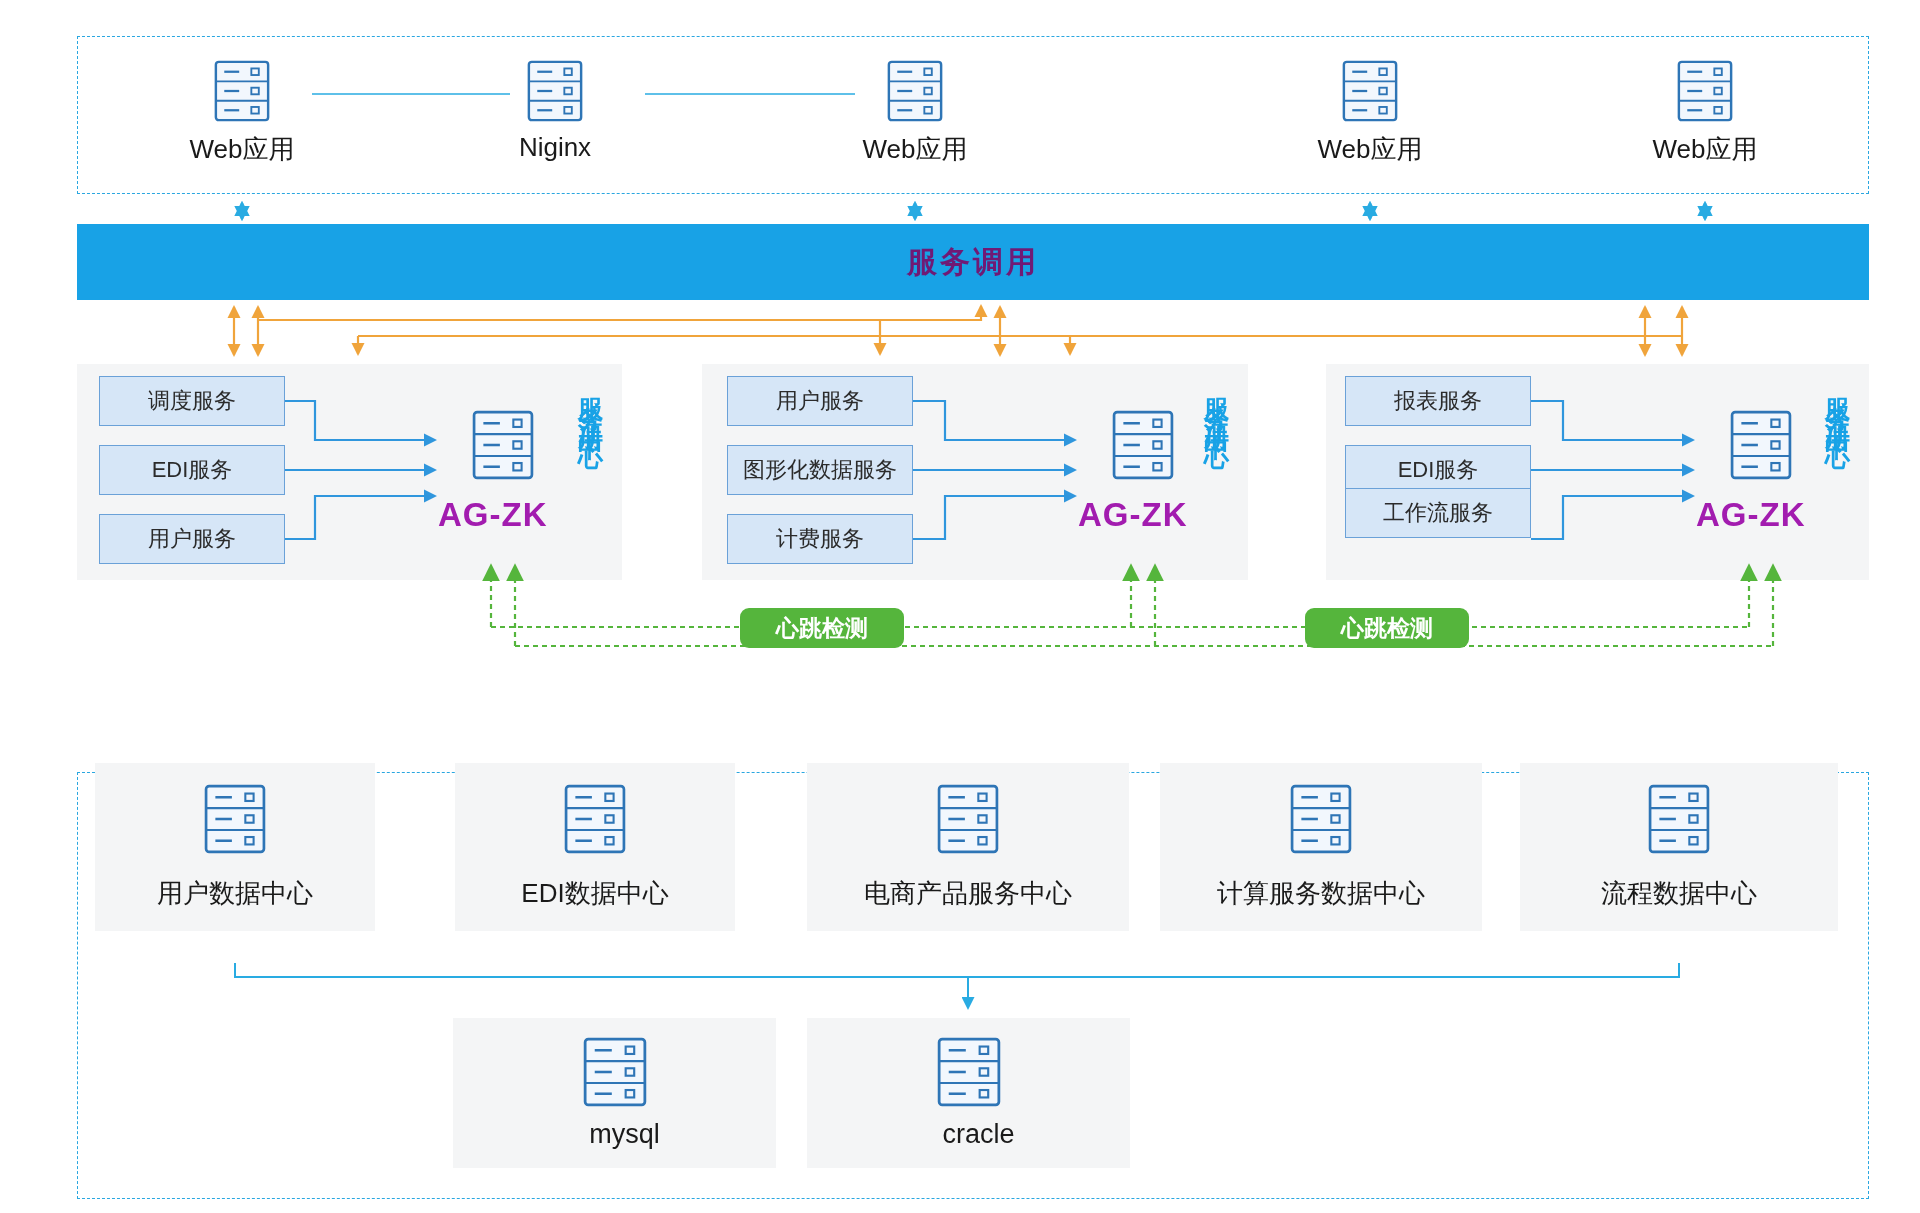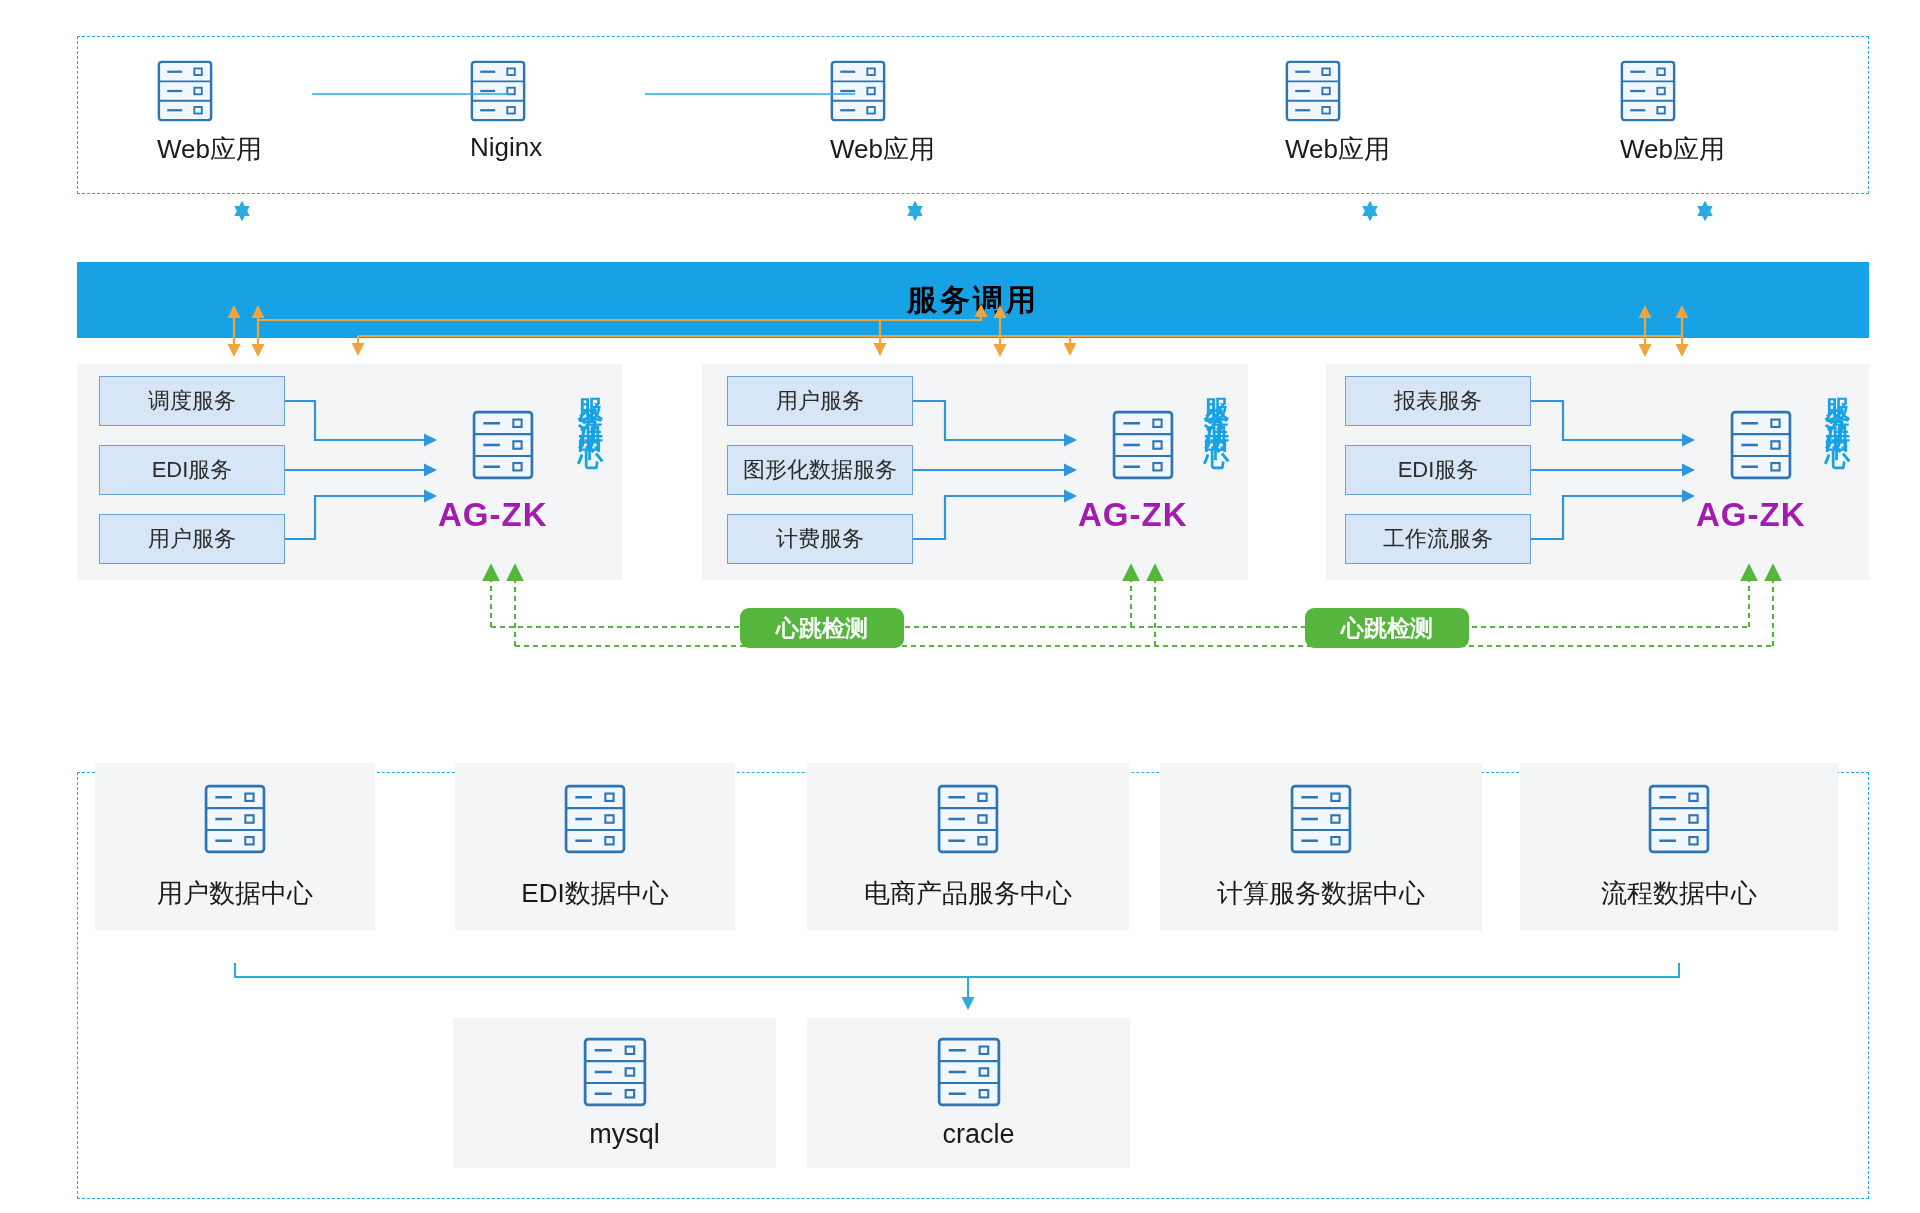--- a/index.html
+++ b/index.html
@@ -5,27 +5,27 @@
   * { margin:0; padding:0; box-sizing:border-box; }
   body { background:#ffffff; }
   .canvas {
     position:relative; width:1920px; height:1213px; background:#fff;
     font-family:"Liberation Sans","DejaVu Sans",sans-serif; overflow:hidden;
   }
   .dashed-box { position:absolute; border:1px dashed #2aa7e0; }
   .top-box    { left:77px; top:36px;  width:1792px; height:158px; }
   .bottom-box { left:77px; top:772px; width:1792px; height:427px; }
 
-  .web-node { position:absolute; top:60px; width:170px; display:flex; flex-direction:column; }
+  .web-node { position:absolute; top:60px; width:170px; display:flex; flex-direction:column; align-items:center; }
   .node-label { margin-top:10px; font-size:26px; color:#1a1a1a; }
 
   .banner {
     position:absolute; left:77px; width:1792px; height:76px; background:#18a2e6;
-    color:#000000; display:flex; align-items:center; justify-content:center;
-    font-size:30px; font-weight:bold; letter-spacing:3px;margin-top:38px;
+    color:#701a75; display:flex; align-items:center; justify-content:center;
+    font-size:30px; font-weight:bold; letter-spacing:3px;
   }
 
   .group { position:absolute; top:364px; height:216px; background:#f4f5f6; }
 
   .svc-box {
     position:absolute; width:186px; height:50px; background:#d6e6f7; border:1px solid #6aa1d8;
     color:#2b2b2b; font-size:22px; display:flex; align-items:center; justify-content:center;
   }
 
   .agzk-label {
@@ -202,21 +202,21 @@
           <rect x="40" y="29.5" width="8" height="7"></rect>
           <rect x="40" y="50" width="8" height="7"></rect>
         </g>
       </svg></span>
   <div class="agzk-label" style="left:1078px">AG-ZK</div>
   <div class="vtext" style="left:1204px">服务注册中心</div>
 
   <div class="group" style="left:1326px;width:543px"></div>
   <div class="svc-box" style="left:1345px;top:376px">报表服务</div>
   <div class="svc-box" style="left:1345px;top:445px">EDI服务</div>
-  <div class="svc-box" style="left:1345px;top:514px">工作流服务</div>
+  <div class="svc-box" style="left:1345px;top:488px">工作流服务</div>
   <span class="server-icon icon-md abs" style="left:1730px;top:410px"><svg width="100%" height="100%" viewBox="0 0 60 66" preserveAspectRatio="none">
         <rect x="2" y="2" width="56" height="62" rx="3" fill="#f2f7fd" stroke="#2e75b6" stroke-width="2.6"></rect>
         <line x1="2" y1="22.7" x2="58" y2="22.7" stroke="#2e75b6" stroke-width="2"></line>
         <line x1="2" y1="43.4" x2="58" y2="43.4" stroke="#2e75b6" stroke-width="2"></line>
         <g stroke="#2e75b6" stroke-width="2.4">
           <line x1="11" y1="12.5" x2="27" y2="12.5"></line>
           <line x1="11" y1="33" x2="27" y2="33"></line>
           <line x1="11" y1="53.5" x2="27" y2="53.5"></line>
         </g>
         <g fill="none" stroke="#2e75b6" stroke-width="2">

